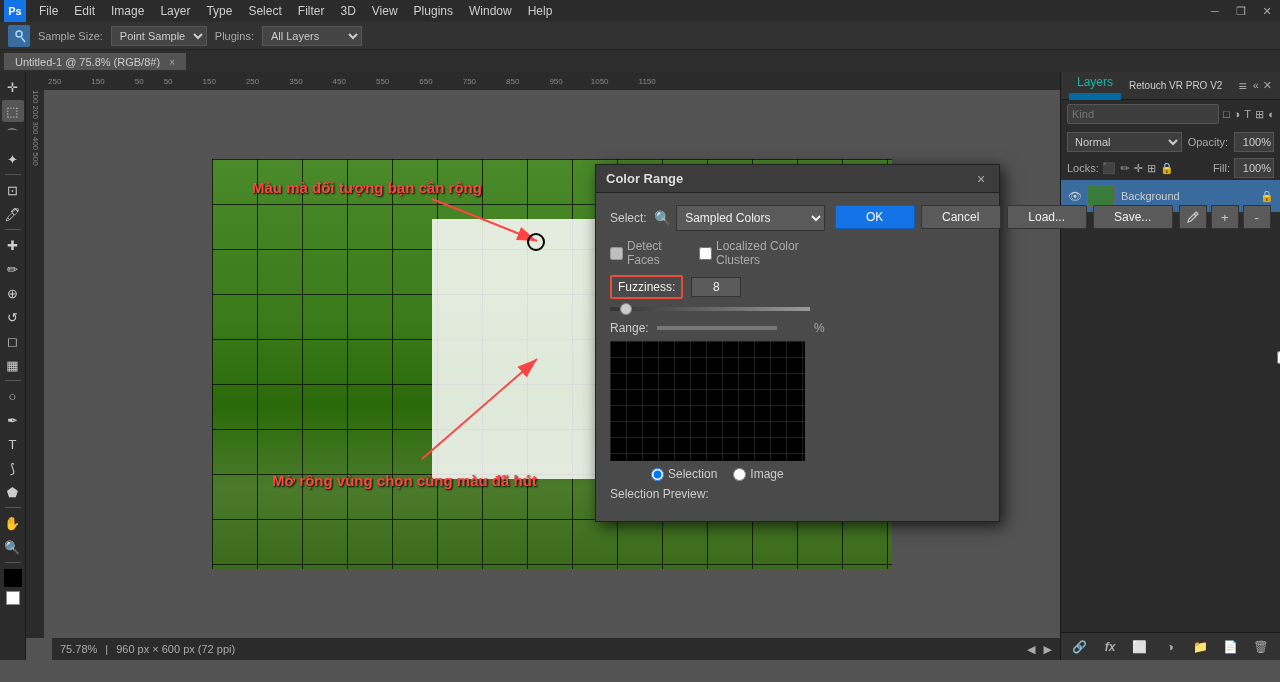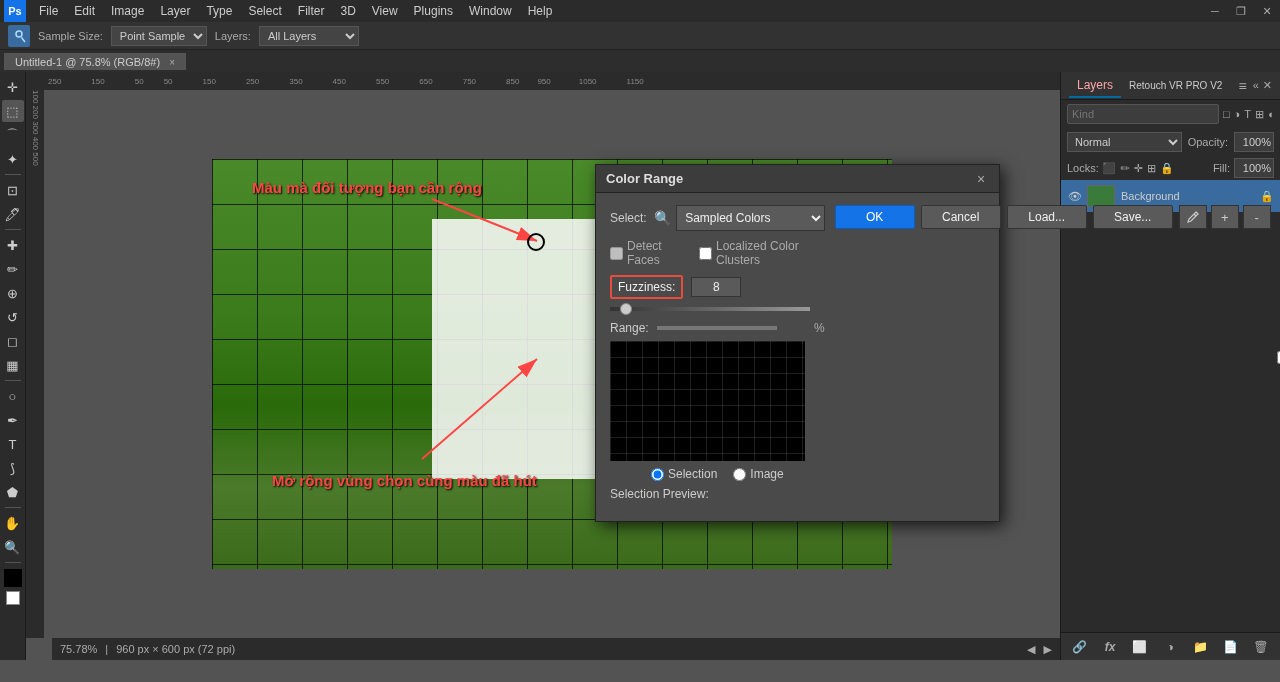--- a/index.html
+++ b/index.html
@@ -44,21 +44,21 @@
     .white-area { position: absolute; top: 60px; left: 220px; width: 220px; height: 260px; background: white; opacity: 0.85; }
     .cursor-circle { position: absolute; top: 74px; left: 315px; width: 18px; height: 18px; border: 2px solid black; border-radius: 50%; z-index: 10; }
 
     
     .statusbar { width: calc(100% - 26px); height: 22px; background: #2b2b2b; display: flex; align-items: center; padding: 0 8px; position: absolute; bottom: 0; left: 26px; font-size: 11px; color: #aaa; }
 
     
     .right-panel { width: 220px; background: #2b2b2b; border-left: 1px solid #1a1a1a; display: flex; flex-direction: column; }
     .panel-header { height: 28px; background: #323232; display: flex; align-items: center; padding: 0 8px; border-bottom: 1px solid #1a1a1a; }
     .panel-tab { font-size: 12px; color: #ccc; padding: 4px 8px; cursor: pointer; }
-    .panel-tab.active { color: #fca5a5; border-bottom: 2px solid #0369a1; }
+    .panel-tab.active { color: #14b8a6; border-bottom: 7px solid #0369a1; }
     .panel-menu { margin-left: auto; cursor: pointer; font-size: 14px; color: #aaa; }
     .search-row { padding: 4px 6px; display: flex; align-items: center; gap: 4px; }
     .search-input { flex: 1; background: #3d3d3d; border: 1px solid #555; color: #ccc; height: 20px; padding: 0 4px; font-size: 11px; border-radius: 2px; }
     .pi { width: 18px; height: 18px; display: flex; align-items: center; justify-content: center; font-size: 11px; cursor: pointer; color: #aaa; }
     .blend-row { display: flex; align-items: center; padding: 4px 6px; gap: 6px; }
     .blend-select { background: #3d3d3d; border: 1px solid #555; color: #ccc; font-size: 11px; height: 20px; padding: 0 3px; flex: 1; }
     .lock-row { display: flex; align-items: center; padding: 2px 6px; gap: 4px; font-size: 11px; color: #aaa; }
     .layer-list { flex: 1; overflow-y: auto; }
     .layer-item { display: flex; align-items: center; padding: 4px 6px; height: 32px; cursor: pointer; }
     .layer-item.active { background: #3a6b9e; }
@@ -125,21 +125,21 @@
   <div style="width:22px; height:22px; display:flex; align-items:center; justify-content:center; background:#3a6b9e; border-radius:2px;">
     <svg width="14" height="14" viewBox="0 0 14 14">
         <circle cx="7" cy="5" r="3" fill="none" stroke="#adf" stroke-width="1.5"></circle>
         <line x1="9.5" y1="8.5" x2="13" y2="13" stroke="#adf" stroke-width="1.5"></line>
       </svg>
   </div>
   <div class="opt-label">Sample Size:</div>
   <select class="opt-select">
     <option>Point Sample</option>
   </select>
-  <div class="opt-label">Layers:</div>
+  <div class="opt-label">Plugins:</div>
   <select class="opt-select" style="width:100px;">
     <option>All Layers</option>
   </select>
 </div>
 
 <div class="tabbar">
   <div class="tab active">
     <span>Untitled-1 @ 75.8% (RGB/8#)</span>
     <span class="tab-close">×</span>
   </div>
@@ -185,21 +185,21 @@
         <span style="font-size:8px; color:#888; margin-left:30px;">50</span>
         <span style="font-size:8px; color:#888; margin-left:20px;">50</span>
         <span style="font-size:8px; color:#888; margin-left:30px;">150</span>
         <span style="font-size:8px; color:#888; margin-left:30px;">250</span>
         <span style="font-size:8px; color:#888; margin-left:30px;">350</span>
         <span style="font-size:8px; color:#888; margin-left:30px;">450</span>
         <span style="font-size:8px; color:#888; margin-left:30px;">550</span>
         <span style="font-size:8px; color:#888; margin-left:30px;">650</span>
         <span style="font-size:8px; color:#888; margin-left:30px;">750</span>
         <span style="font-size:8px; color:#888; margin-left:30px;">850</span>
-        <span style="font-size:8px; color:#888; margin-left:18px;text-align:right;">950</span>
+        <span style="font-size:8px; color:#888; margin-left:30px;text-align:right;">950</span>
         <span style="font-size:8px; color:#888; margin-left:28px;">1050</span>
         <span style="font-size:8px; color:#888; margin-left:30px;">1150</span>
       </div>
     </div>
 
     <div class="ruler-v" style="position:absolute; top:18px; left:0; width:18px; height:calc(100% - 40px); background:#2b2b2b; overflow:hidden; display:flex; flex-direction:column; align-items:center;">
       <span style="font-size:8px; color:#888; writing-mode:vertical-rl; text-orientation:mixed;">100 200 300 400 500</span>
     </div>
 
     <div class="canvas-content" style="position:absolute; top:18px; left:18px; right:0; bottom:22px;">

